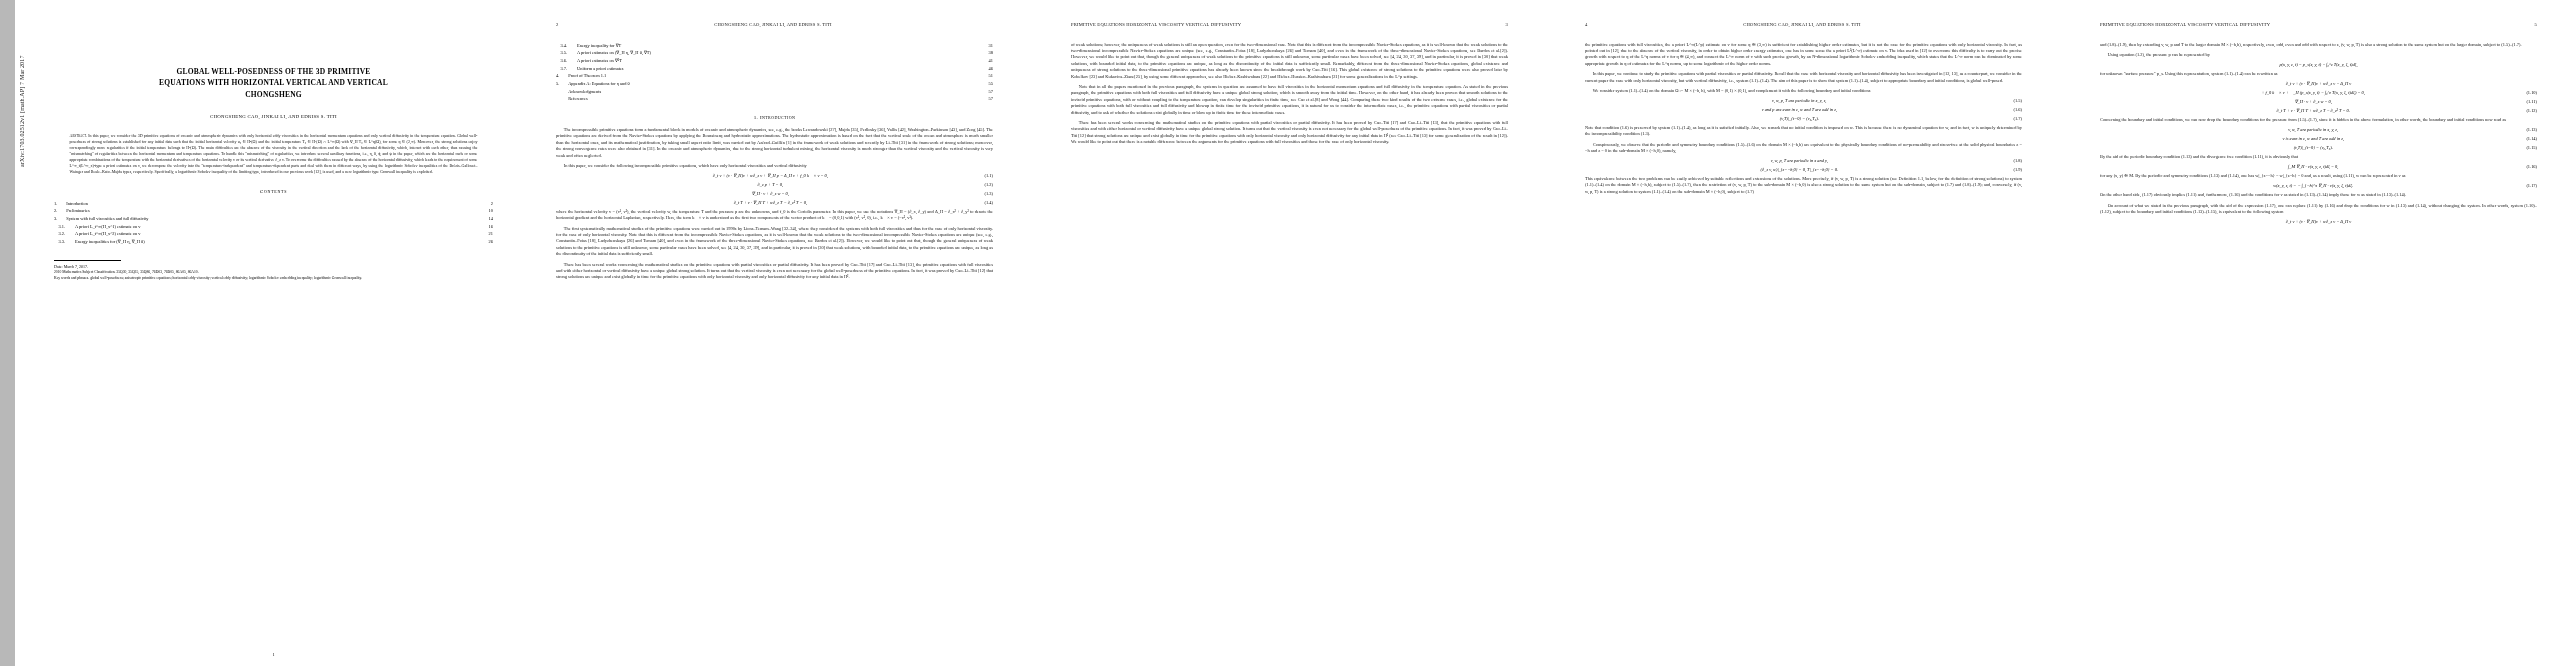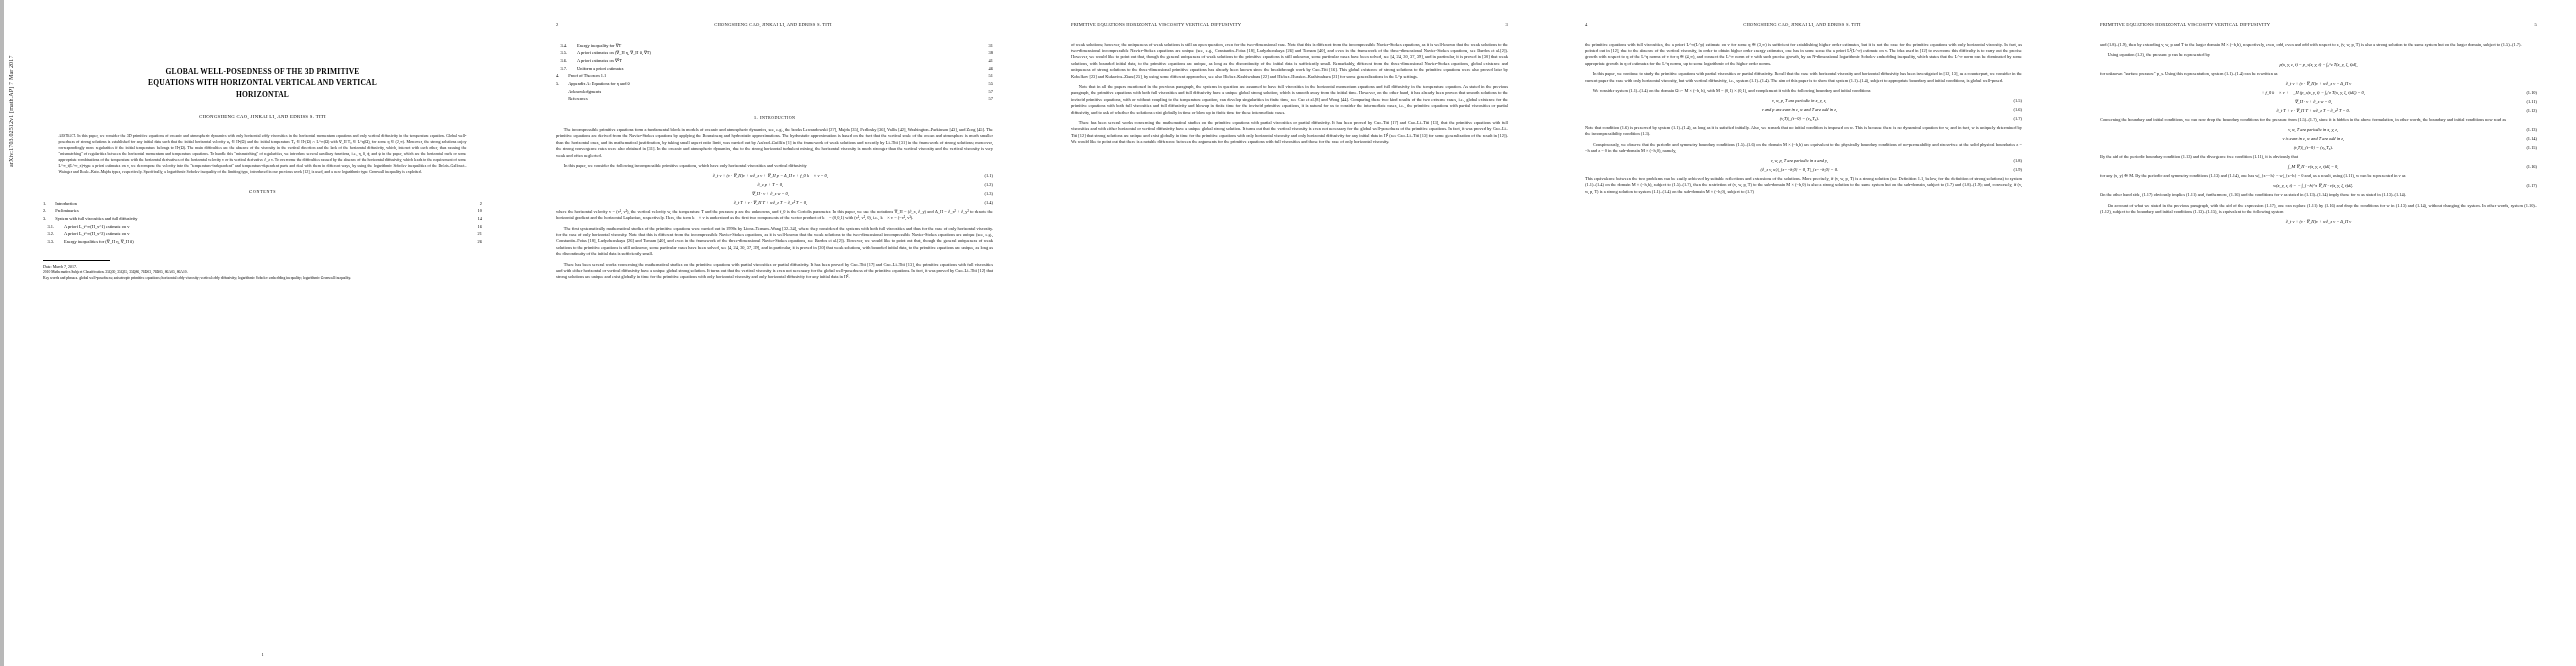--- a/index.html
+++ b/index.html
@@ -15,21 +15,21 @@
   }
   .sheet {
     position: absolute;
     top: 0;
     background: #ffffff;
     height: 667px;
     box-sizing: border-box;
     overflow: hidden;
   }
   
-  #page1 { left: 4px;    width: 517px;  padding: 22px 39px; }
+  #page1 { left: 15px;    width: 517px;  padding: 22px 39px; }
   #page2 { left: 517px;  width: 515px;  padding: 22px 39px; }
   #page3 { left: 1032px; width: 515px;  padding: 22px 39px; }
   #page4 { left: 1546px; width: 515px;  padding: 22px 39px; }
   #page5 { left: 2061px; width: 515px;  padding: 22px 39px; }
 
   .arxiv-stamp {
     position: absolute;
     left: 4.4px;
     top: 167px;
     width: 200px;
@@ -150,21 +150,21 @@
 </style>
 </head>
 <body>
 
 <div class="sheet" id="page1">
   <div class="arxiv-stamp">arXiv:1703.02512v1  [math.AP]  7 Mar 2017</div>
 
   <div class="title">
     <div>GLOBAL WELL-POSEDNESS OF THE 3D PRIMITIVE</div>
     <div>EQUATIONS WITH HORIZONTAL VERTICAL AND VERTICAL</div>
-    <div>HORIZONTAL</div>
+    <div>CHONGSHENG</div>
   </div>
 
   <div class="authors">CHONGSHENG CAO, JINKAI LI, AND EDRISS S. TITI</div>
 
   <div class="abstract">
     <span class="sc">Abstract.</span>
     <span>In this paper, we consider the 3D primitive equations of oceanic and atmospheric dynamics with only horizontal eddy viscosities in the horizontal momentum equations and only vertical diffusivity in the temperature equation. Global well-posedness of strong solutions is established for any initial data such that the initial horizontal velocity u₀ ∈ H²(Ω) and the initial temperature T₀ ∈ H¹(Ω) ∩ L^∞(Ω) with ∇_H T₀ ∈ L^q(Ω), for some q ∈ (2,∞). Moreover, the strong solutions enjoy correspondingly more regularities if the initial temperature belongs to H²(Ω). The main difficulties are the absence of the viscosity in the vertical direction and the lack of the horizontal diffusivity, which, interact with each other, thus causing the "mismatching" of regularities between the horizontal momentum and temperature equations. To handle this "mismatching" of regularities, we introduce several auxiliary functions, i.e., η, θ, ϕ, and ψ in the paper, which are the horizontal curls or some appropriate combinations of the temperature with the horizontal derivatives of the horizontal velocity v or its vertical derivative ∂_z v. To overcome the difficulties caused by the absence of the horizontal diffusivity, which leads to the requirement of some L^∞_t(L^∞_x)-type a priori estimates on v, we decompose the velocity into the "temperature-independent" and temperature-dependent parts and deal with them in different ways, by using the logarithmic Sobolev inequalities of the Brézis–Gallouet–Wainger and Beale–Kato–Majda types, respectively. Specifically, a logarithmic Sobolev inequality of the limiting type, introduced in our previous work [12], is used, and a new logarithmic type Gronwall inequality is exploited.</span>
   </div>
 
   <div class="contents-head">Contents</div>

